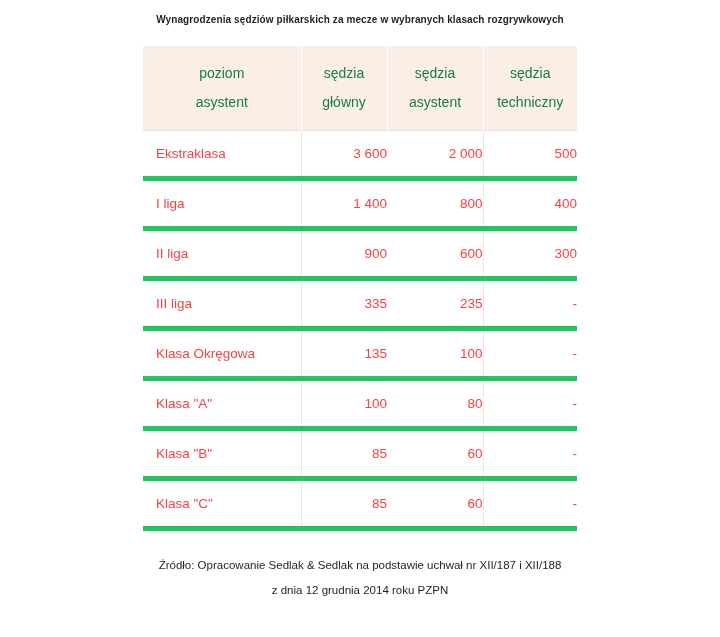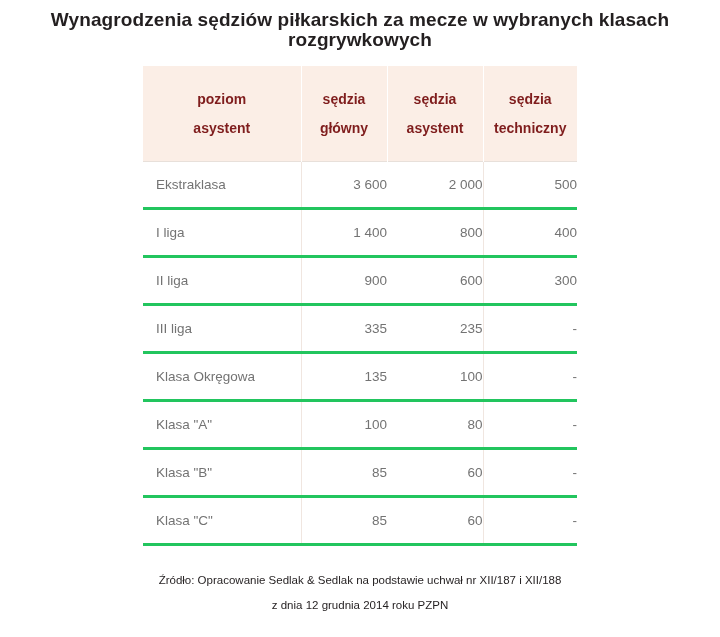--- a/index.html
+++ b/index.html
@@ -18,21 +18,21 @@
     width: 720px;
     height: 637px;
     position: relative;
     box-sizing: border-box;
   }
   .title-block {
     text-align: center;
     padding: 10px 30px 0 30px;
   }
   .title-line {
-    font-size: 19px;
+    font-size: 10px;
     font-weight: bold;
     line-height: 20px;
     letter-spacing: 0.1px;
   }
   .table-wrap {
     margin: 16px auto 0 auto;
     width: 434px;
   }
   table.pay-table {
     border-collapse: collapse;
@@ -41,42 +41,42 @@
   }
   table.pay-table th, table.pay-table td {
     padding: 0;
     margin: 0;
   }
   thead th {
     background: #fbeee6;
     vertical-align: middle;
     text-align: center;
     font-size: 14px;
-    font-weight: bold;
-    color: #7f1d1d;
-    height: 95px;
+    font-weight: normal;
+    color: #15803d;
+    height: 84px;
     border-right: 1px solid #ffffff;
     line-height: 29px;
   }
   thead th:last-child {
     border-right: none;
   }
   thead th .hl {
     display: block;
   }
   col.c-level { width: 158px; }
   col.c-main { width: 86px; }
   col.c-assist { width: 96px; }
   col.c-tech { width: 94px; }
 
   tbody td {
     height: 45px;
     font-size: 13.5px;
-    border-bottom: 3px solid #22c55e;
-    color: #737373;
+    border-bottom: 5px solid #22c55e;
+    color: #ef4444;
     background: #ffffff;
   }
   tbody tr:first-child td {
     border-top: 1px solid #e8e0da;
   }
   tbody td.level {
     text-align: left;
     padding-left: 13px;
   }
   tbody td.num {

